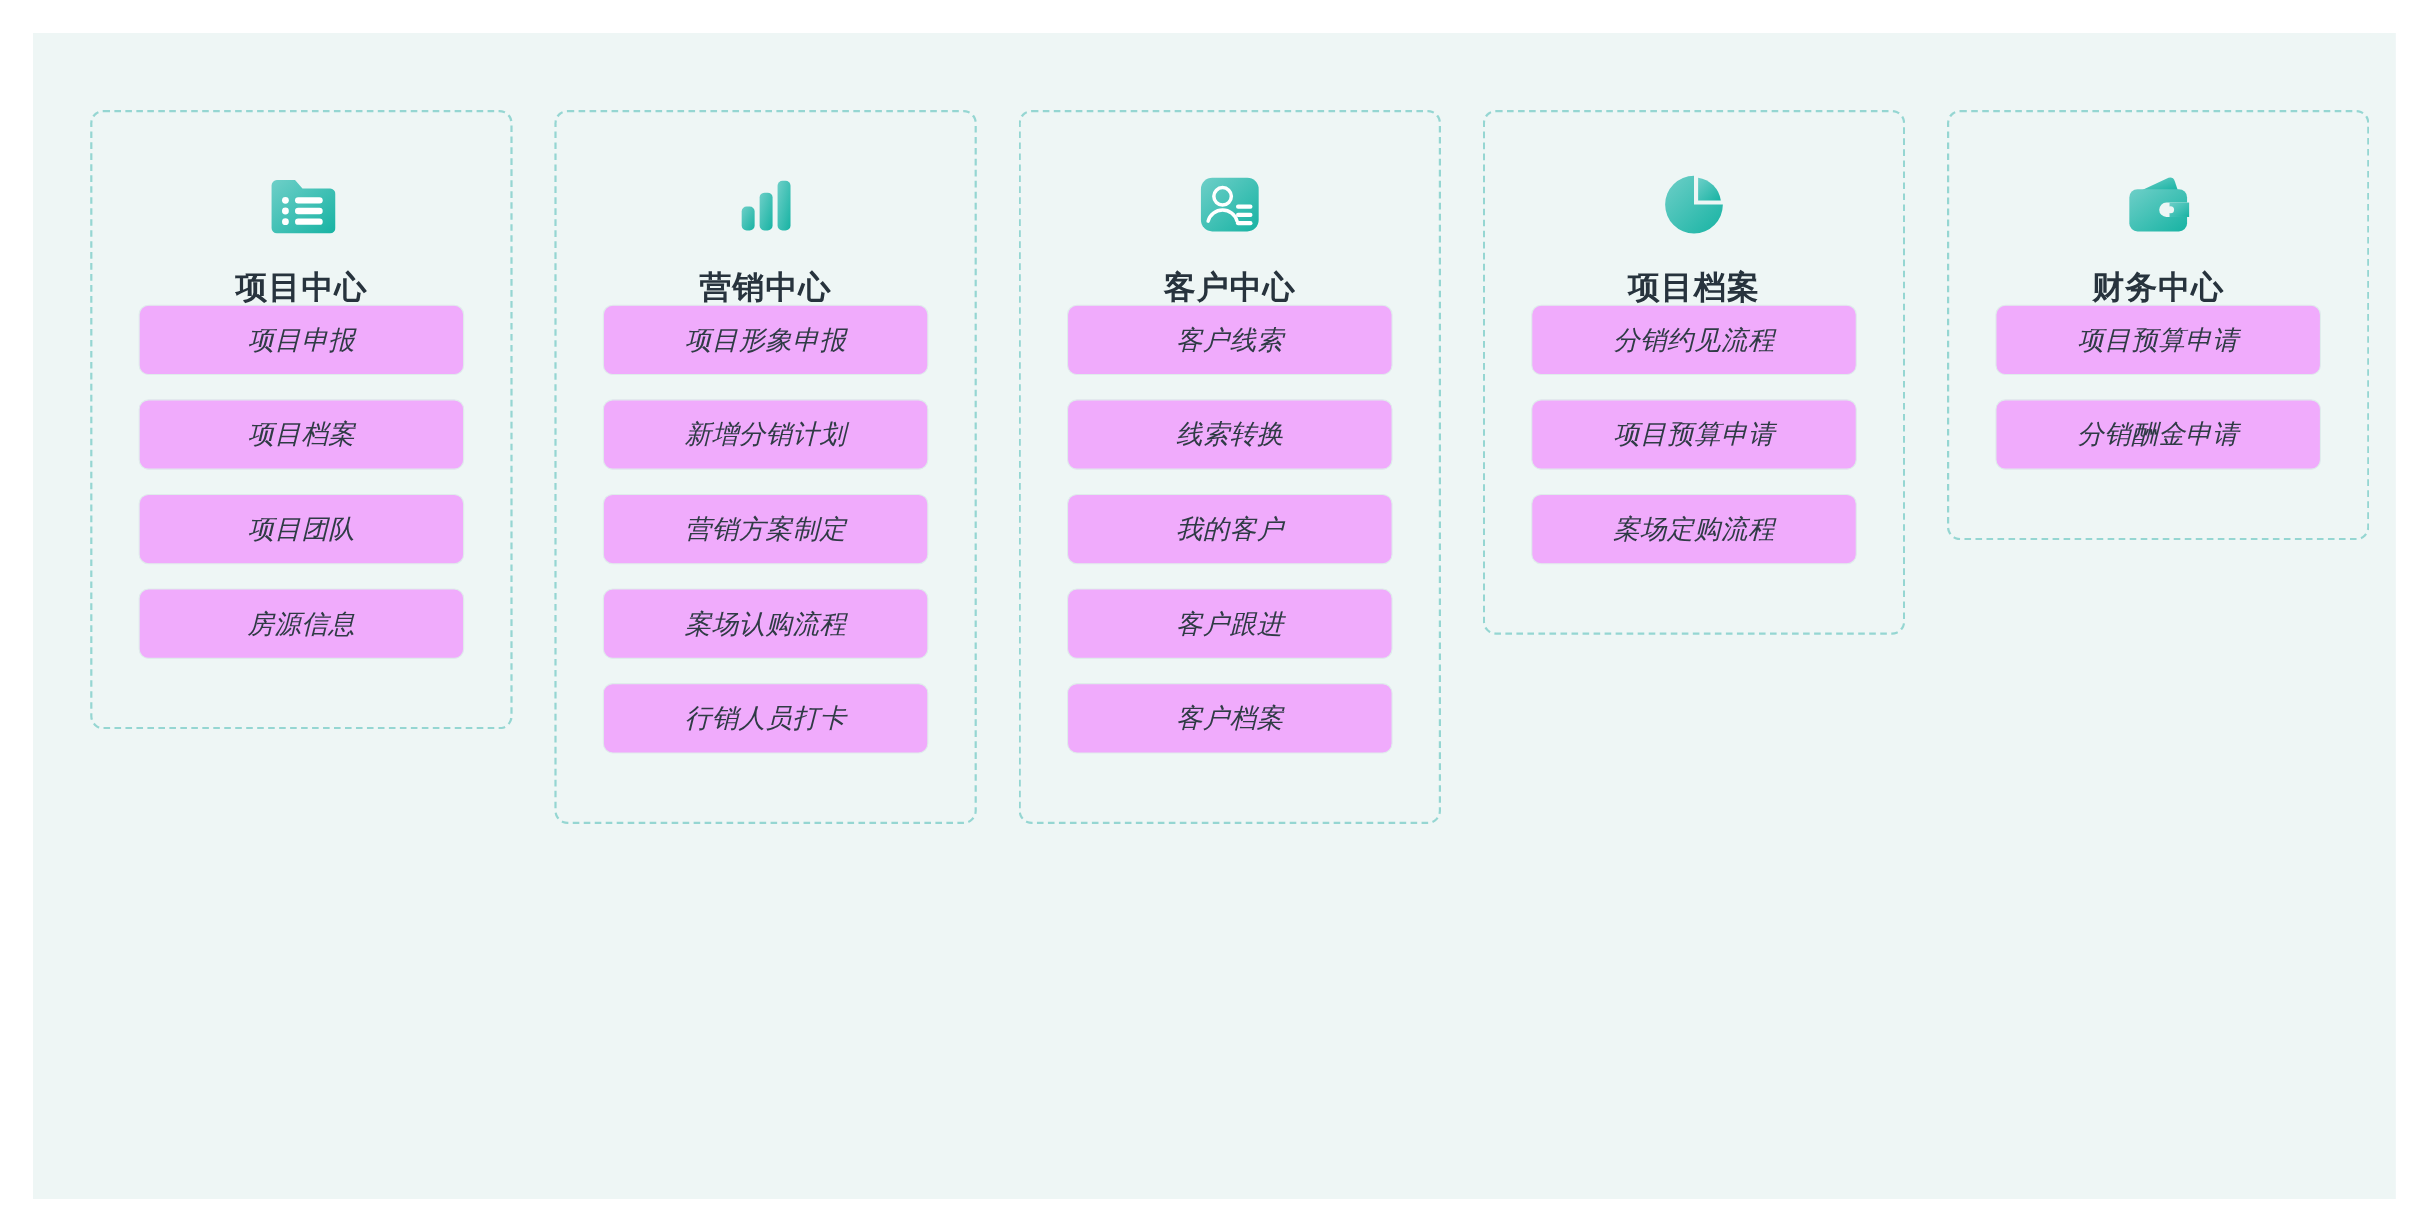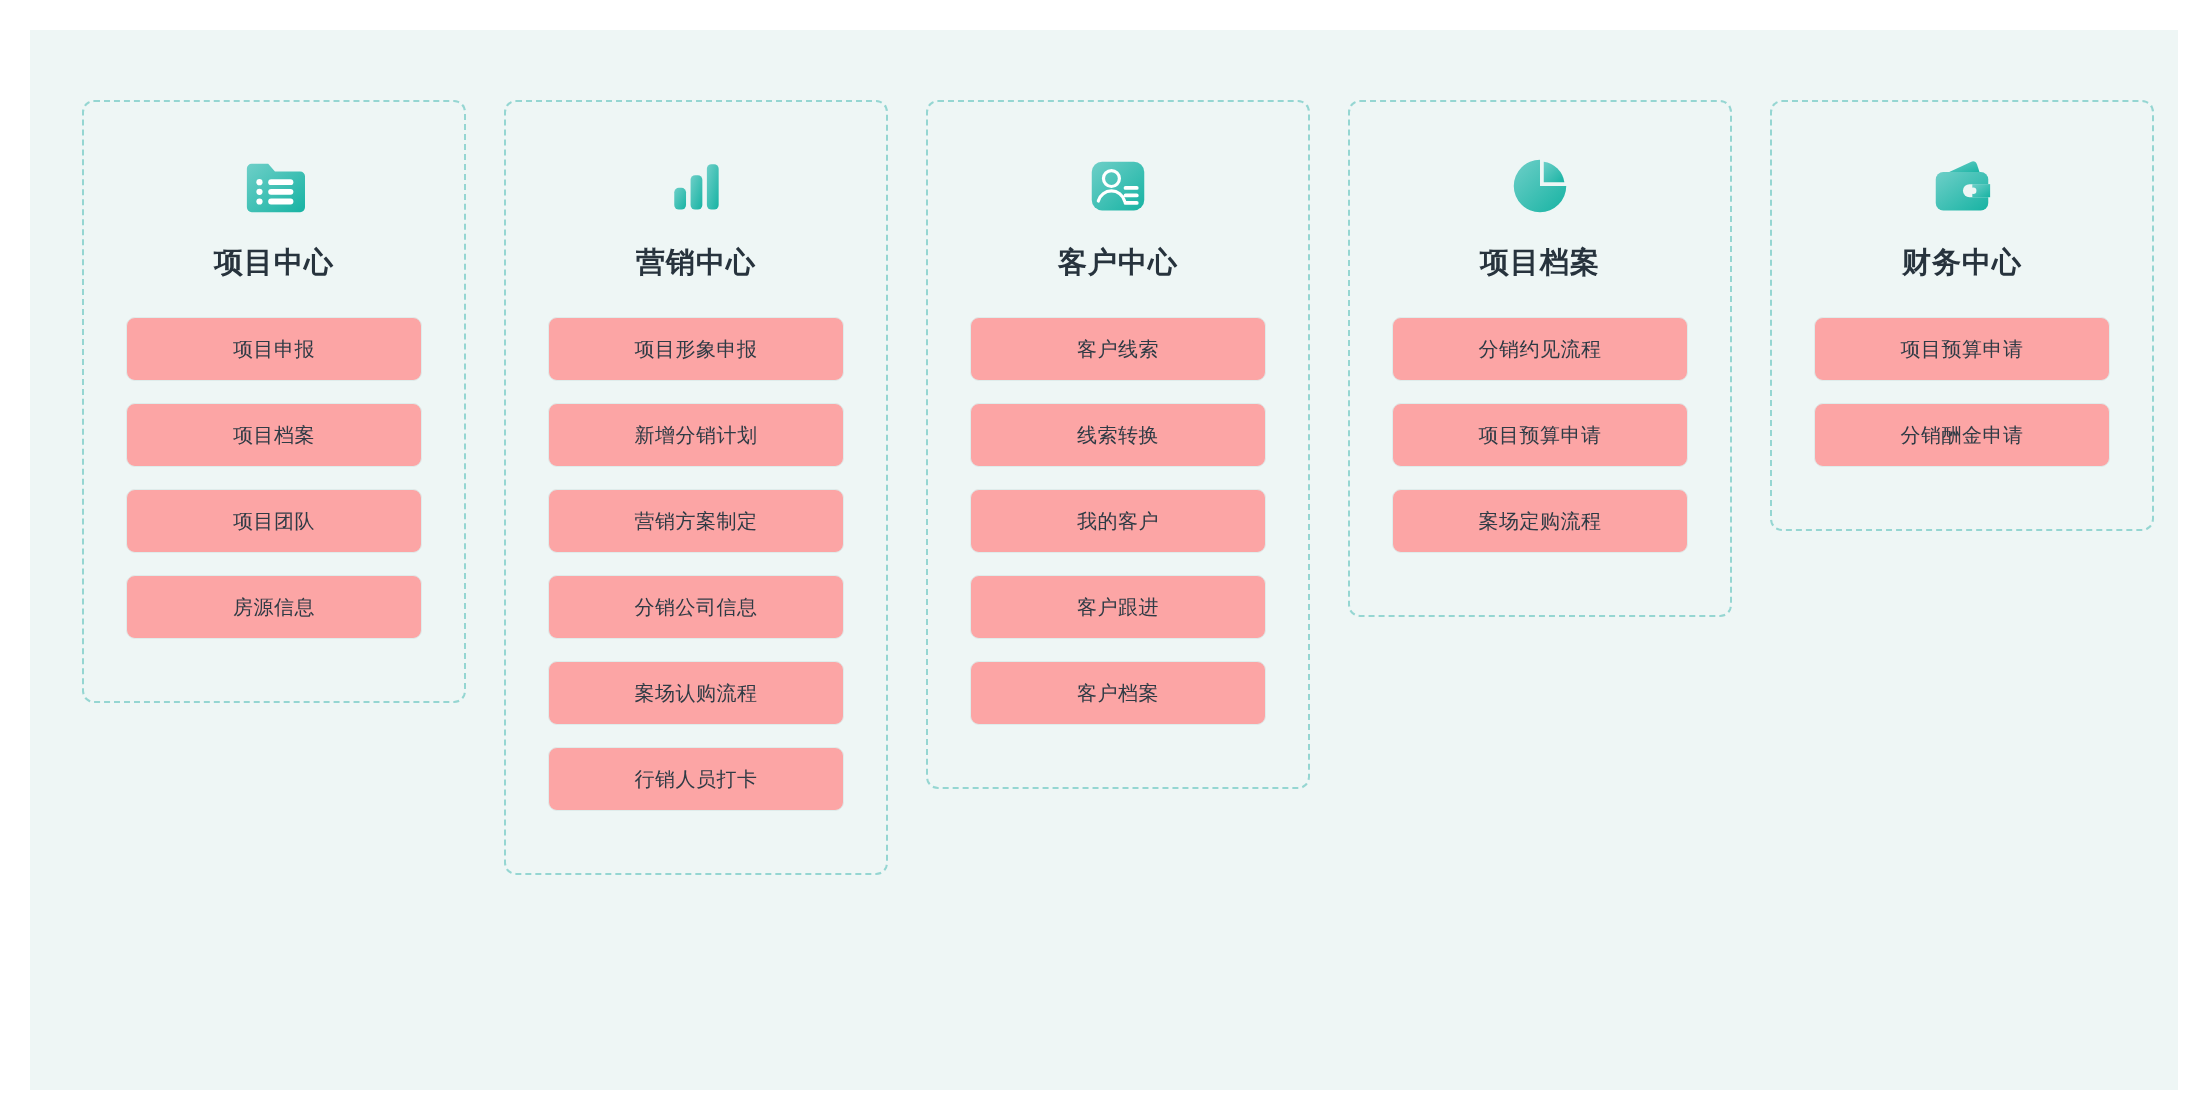--- a/index.html
+++ b/index.html
@@ -63,45 +63,45 @@
     justify-content: center;
     margin-bottom: 26px;
   }
   .col-icon svg { display: block; }
 
   .col-title {
     font-size: 29px;
     font-weight: bold;
     color: #27333d;
     letter-spacing: 1px;
-    margin-bottom: 40px;
     line-height: 1;
   }
 
   .items {
     width: 100%;
     display: flex;
     flex-direction: column;
     gap: 22px;
   }
 
   .item {
     width: 100%;
     box-sizing: border-box;
     height: 64px;
-    background: #fca5a5;
+    background: #f0abfc;
     border: 1.6px solid #dfeceb;
     border-radius: 9px;
     display: flex;
     align-items: center;
     justify-content: center;
-    font-size: 20px;
+    font-size: 24px;
     color: #2f3b45;
     letter-spacing: 0.5px;
     cursor: pointer;
+    font-style: italic;
   }
 </style>
 </head>
 <body>
 
 <div id="canvas">
   <div id="panel"></div>
   <div id="columns">
       <div class="column">
         <div class="col-icon">
@@ -141,21 +141,20 @@
             <rect x="8" y="34" width="13" height="24" rx="5" fill="url(#g_barcharticon)"></rect>
             <rect x="26" y="20" width="13" height="38" rx="5" fill="url(#g_barcharticon)"></rect>
             <rect x="44" y="8" width="13" height="50" rx="5" fill="url(#g_barcharticon)"></rect>
           </svg>
         </div>
         <div class="col-title">营销中心</div>
         <div class="items">
           <div class="item">项目形象申报</div>
           <div class="item">新增分销计划</div>
           <div class="item">营销方案制定</div>
-          <div class="item">分销公司信息</div>
           <div class="item">案场认购流程</div>
           <div class="item">行销人员打卡</div>
         </div>
       </div>
       <div class="column">
         <div class="col-icon">
           <svg width="60" height="60" viewBox="0 0 64 64">
             <defs>
               <linearGradient id="g_contactcardicon" x1="0" y1="0" x2="1" y2="1">
                 <stop offset="0%" stop-color="#6ecfc8"></stop>

